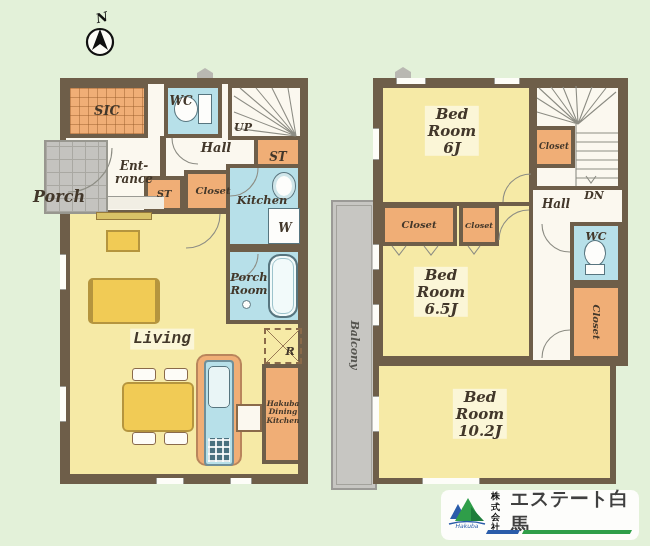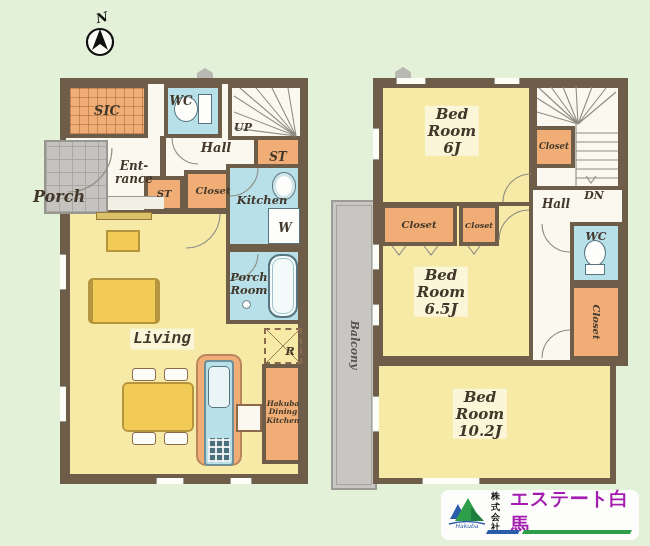--- a/index.html
+++ b/index.html
@@ -26,21 +26,21 @@
   .xbox{background-image:
      linear-gradient(45deg, transparent calc(50% - .7px), #57757f calc(50% - .7px) calc(50% + .7px), transparent calc(50% + .7px)),
      linear-gradient(135deg, transparent calc(50% - .7px), #57757f calc(50% - .7px) calc(50% + .7px), transparent calc(50% + .7px));}
   .xbox2{background-image:
      linear-gradient(45deg, transparent calc(50% - .7px), #9a7a55 calc(50% - .7px) calc(50% + .7px), transparent calc(50% + .7px)),
      linear-gradient(135deg, transparent calc(50% - .7px), #9a7a55 calc(50% - .7px) calc(50% + .7px), transparent calc(50% + .7px));}
   .logo{position:absolute;left:441px;top:490px;width:198px;height:50px;background:#fdfdfb;
         border-radius:8px;z-index:8;display:flex;align-items:center;padding:2px 6px 8px 6px;
         box-sizing:border-box;font-family:"DejaVu Sans",sans-serif;}
   .logo .prefix{font-size:9px;font-weight:700;line-height:1.15;color:#111;margin:0 3px 0 4px;}
-  .logo .name{font-size:19px;font-weight:700;color:#a21caf;letter-spacing:.5px;}
+  .logo .name{font-size:19px;font-weight:700;color:#404040;letter-spacing:.5px;}
   .uline{position:absolute;height:4px;bottom:6px;z-index:9;}
   .vent{position:absolute;width:16px;height:11px;background:#b9b8b2;z-index:1;
         clip-path:polygon(50% 0,100% 45%,100% 100%,0 100%,0 45%);}
   svg{display:block;}
 </style>
 </head>
 <body>
 
 <div class="canvas">
 

